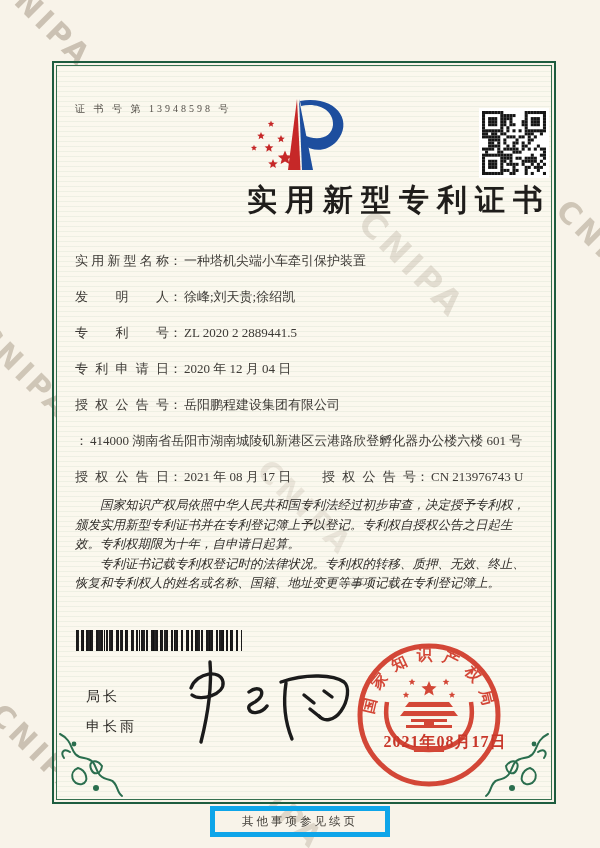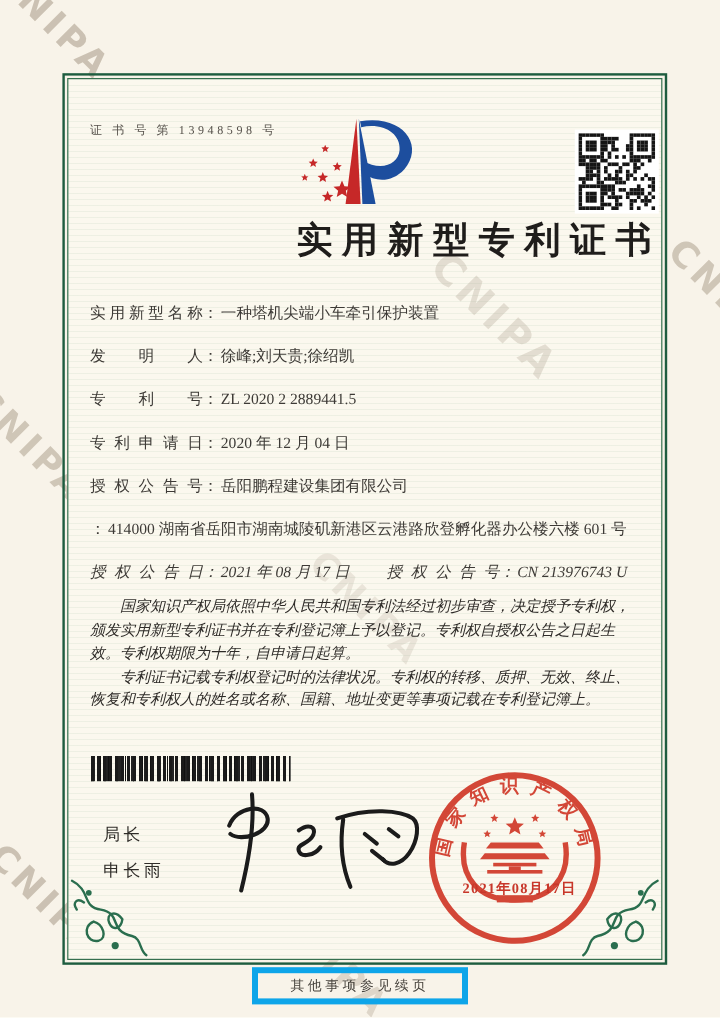--- a/index.html
+++ b/index.html
@@ -26,36 +26,36 @@
   .qr{position:absolute;left:422px;top:42px;width:64px;height:64px;background:#fff;padding:3px;}
   .qr svg{display:block;width:64px;height:64px;fill:#151515;}
   .title{position:absolute;left:0;top:114px;width:100%;text-align:right;
          font-size:30px;font-weight:bold;letter-spacing:8px;color:#1f1d1b;}
   .fields{position:absolute;left:18px;top:184px;width:462px;font-size:13px;color:#3d3a36;}
   .field-row{margin-bottom:15px;display:flex;line-height:21px;}
   .field-label{display:inline-block;width:94px;text-align:justify;text-align-last:justify;flex:none;}
   .field-colon{flex:none;width:15px;}
   .field-value{flex:1;}
   .grant-row{display:flex;line-height:21px;}
-  .grant-pair{display:flex;font-style:italic;}
+  .grant-pair{display:flex;}
   .grant-pair.first{width:247px;flex:none;}
   .paras{position:absolute;left:18px;top:430px;width:458px;font-size:12.5px;line-height:19.5px;
          font-style:italic;color:#2e2b28;}
   .paras p{margin:0;text-indent:2em;}
   .barcode{position:absolute;left:19px;top:564px;width:166px;height:21px;
     background-image:
       repeating-linear-gradient(90deg,#1a1a1a 0 2px,transparent 2px 5px),
       repeating-linear-gradient(90deg,#111 0 1px,transparent 1px 7px),
       repeating-linear-gradient(90deg,#222 0 3px,transparent 3px 11px);}
   .issuer{position:absolute;left:29px;top:616px;font-size:14px;letter-spacing:3px;color:#2f2c28;line-height:30px;}
   .signature{position:absolute;left:100px;top:590px;width:215px;height:95px;}
   .signature svg{width:100%;height:100%;}
   .seal{position:absolute;left:297px;top:574px;width:150px;height:150px;opacity:.92;}
-  .seal-date{position:absolute;left:310px;top:666px;width:132px;text-align:center;
-             font-size:12px;font-weight:bold;color:#c8372a;letter-spacing:1px;}
+  .seal-date{position:absolute;left:322px;top:666px;width:132px;text-align:center;
+             font-size:16px;font-weight:bold;color:#c8372a;letter-spacing:1px;}
   .page-info{position:absolute;left:0;top:712px;width:100%;text-align:center;font-size:11.5px;
              letter-spacing:2px;color:#3d3a36;}
   .flourish{position:absolute;width:70px;height:70px;bottom:-1px;}
   .flourish svg{width:100%;height:100%;stroke:#2a6e4e;fill:none;stroke-width:2;stroke-linecap:round;}
   .flourish.br{right:-1px;}
   .flourish.bl{left:-1px;transform:scaleX(-1);}
   .cont-box{position:absolute;left:50%;top:806px;transform:translateX(-50%);
             border:5px solid #0ea5e9;padding:3px 27px;font-size:11.5px;letter-spacing:3px;
             color:#46423c;z-index:3;}
 </style>

